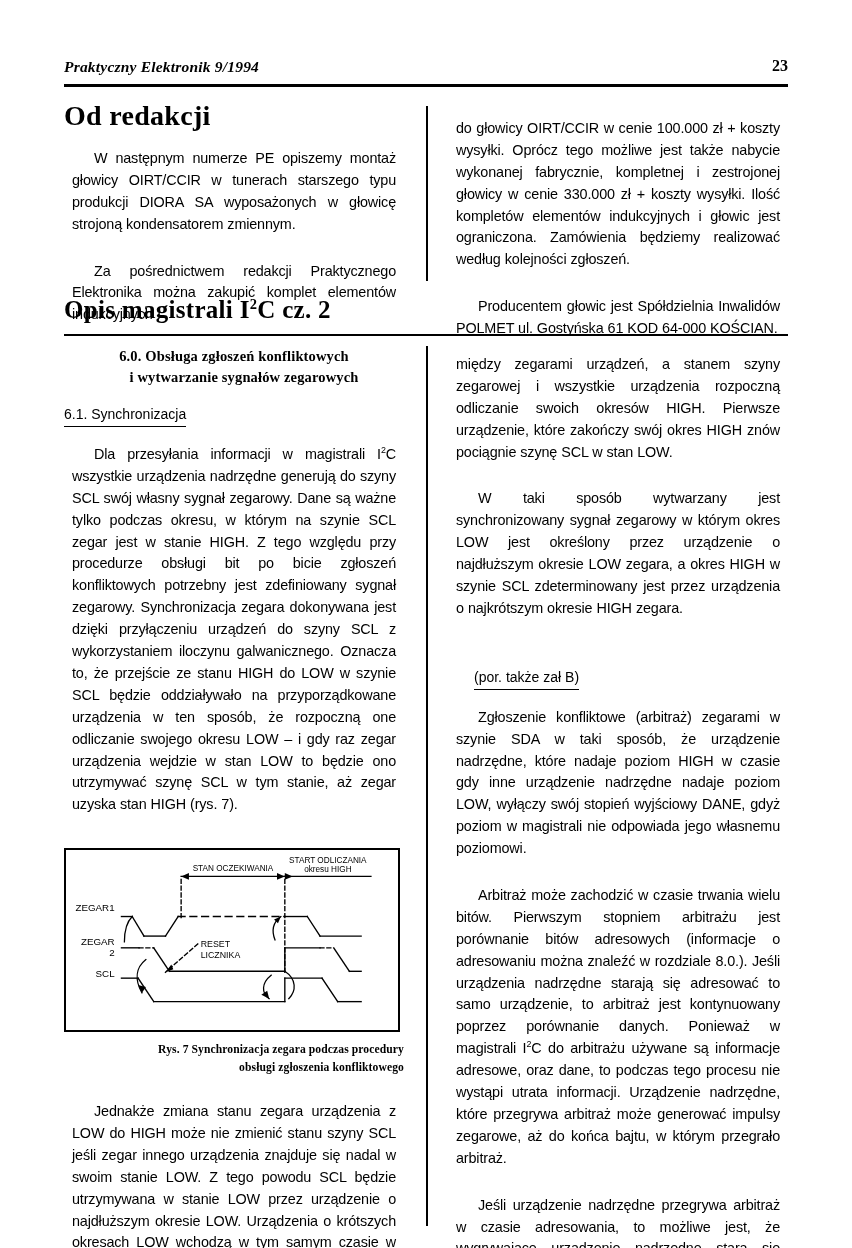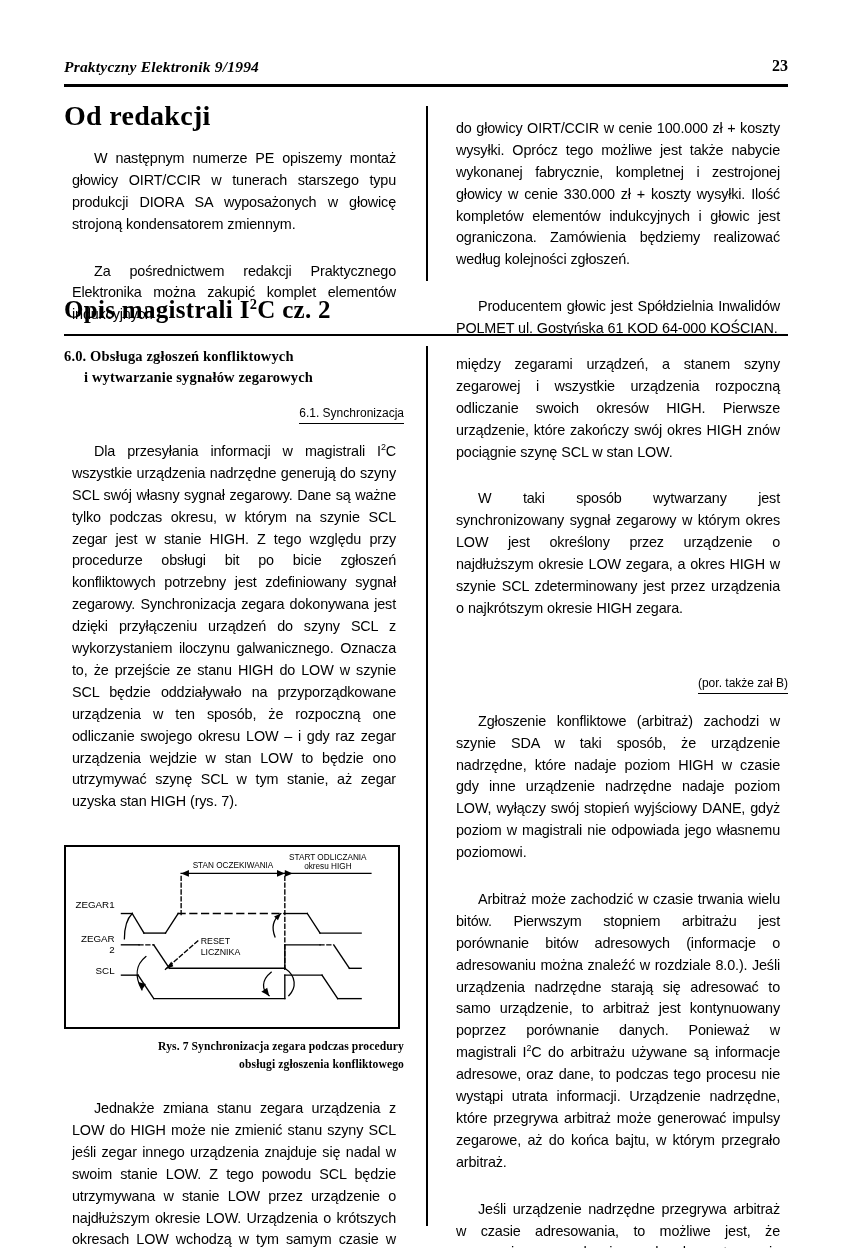--- a/index.html
+++ b/index.html
@@ -112,42 +112,42 @@
     width: 724px;
   }
 
   h2.sec-head {
     font-family: "Liberation Serif", serif;
     font-weight: bold;
     font-size: 14.5px;
     margin: 0;
     line-height: 1.45;
     letter-spacing: 0.15px;
+    text-align: center;
   }
   h2.sec-head .ind { display: block; padding-left: 20px; }
 
   h3.sub-head {
     font-family: "Liberation Sans", sans-serif;
     font-weight: normal;
-    font-size: 12px;
+    font-size: 14px;
     margin: 0;
     line-height: 1.5;
-    text-align: right;
   }
   h3.sub-head .u {
     border-bottom: 1.3px solid #000;
     display: inline-block;
     padding-bottom: 1px;
   }
   h3.sub-head .u2 {
     border-bottom: 1.3px solid #000;
     display: inline-block;
     padding-bottom: 1px;
     margin-left: 26px;
-    margin-top: 12px;
+    margin-top: 2px;
   }
 
   
   p.body {
     font-family: "Liberation Sans", sans-serif;
     font-size: 14.4px;
     line-height: 1.52;
     margin: 8px;
     text-align: justify;
     text-indent: 22px;
@@ -347,21 +347,21 @@
 
       <div class="gap-m"></div>
 
       <h3 class="sub-head">
         <br>
         <span class="u2">(por. także zał B)</span>
       </h3>
 
       <div class="gap-s"></div>
 
-      <p class="body">Zgłoszenie konfliktowe (arbitraż) zachodzi w szynie SDA w taki sposób, że urządzenie nadrzędne, które nadaje poziom HIGH w czasie gdy inne urządzenie nadrzędne nadaje poziom LOW, wyłączy swój stopień wyjściowy DANE, gdyż poziom w magistrali nie odpowiada jego własnemu poziomowi.</p>
+      <p class="body">Zgłoszenie konfliktowe (arbitraż) zegarami w szynie SDA w taki sposób, że urządzenie nadrzędne, które nadaje poziom HIGH w czasie gdy inne urządzenie nadrzędne nadaje poziom LOW, wyłączy swój stopień wyjściowy DANE, gdyż poziom w magistrali nie odpowiada jego własnemu poziomowi.</p>
       <div class="gap-s"></div>
       <p class="body"><span>Arbitraż może zachodzić w czasie trwania wielu bitów. Pierwszym stopniem arbitrażu jest porównanie bitów adresowych (informacje o adresowaniu można znaleźć w rozdziale 8.0.). Jeśli urządzenia nadrzędne starają się adresować to samo urządzenie, to arbitraż jest kontynuowany poprzez porównanie danych. Ponieważ w magistrali I</span><sup>2</sup><span>C do arbitrażu używane są informacje adresowe, oraz dane, to podczas tego procesu nie wystąpi utrata informacji. Urządzenie nadrzędne, które przegrywa arbitraż może generować impulsy zegarowe, aż do końca bajtu, w którym przegrało arbitraż.</span></p>
       <div class="gap-s"></div>
       <p class="body">Jeśli urządzenie nadrzędne przegrywa arbitraż w czasie adresowania, to możliwe jest, że wygrywające urządzenie nadrzędne stara się właśnie je adresować. Przegrywające urządzenie nadrzędne musi więc natychmiast przełączyć się w stan podporządkowanego odbiornika.</p>
       <div class="gap-s"></div>
       <p class="body">Rys. 8 pokazuje procedurę arbitrażową dla dwu urządzeń nadrzędnych. Udział w procedurze może oczywiście wziąść więcej urządzeń nadrzędnych, jeśli są podłączone do magistrali. Ważna jest tu różnica pomiędzy poziomem danych wewnętrznych urządzenia nadrzędnego generującego DANE i/oraz aktualnym poziomem na szynie SDA. Wyjście danych tego urządzenia zostaje wyłączone, co oznacza, że do magistrali dołączony zostaje wyjściowy poziom HIGH – nie będzie więc ono wpływać na transfer danych zainicjowany przez urzą-</p>
     </div>
 
   </div>
 </div>

